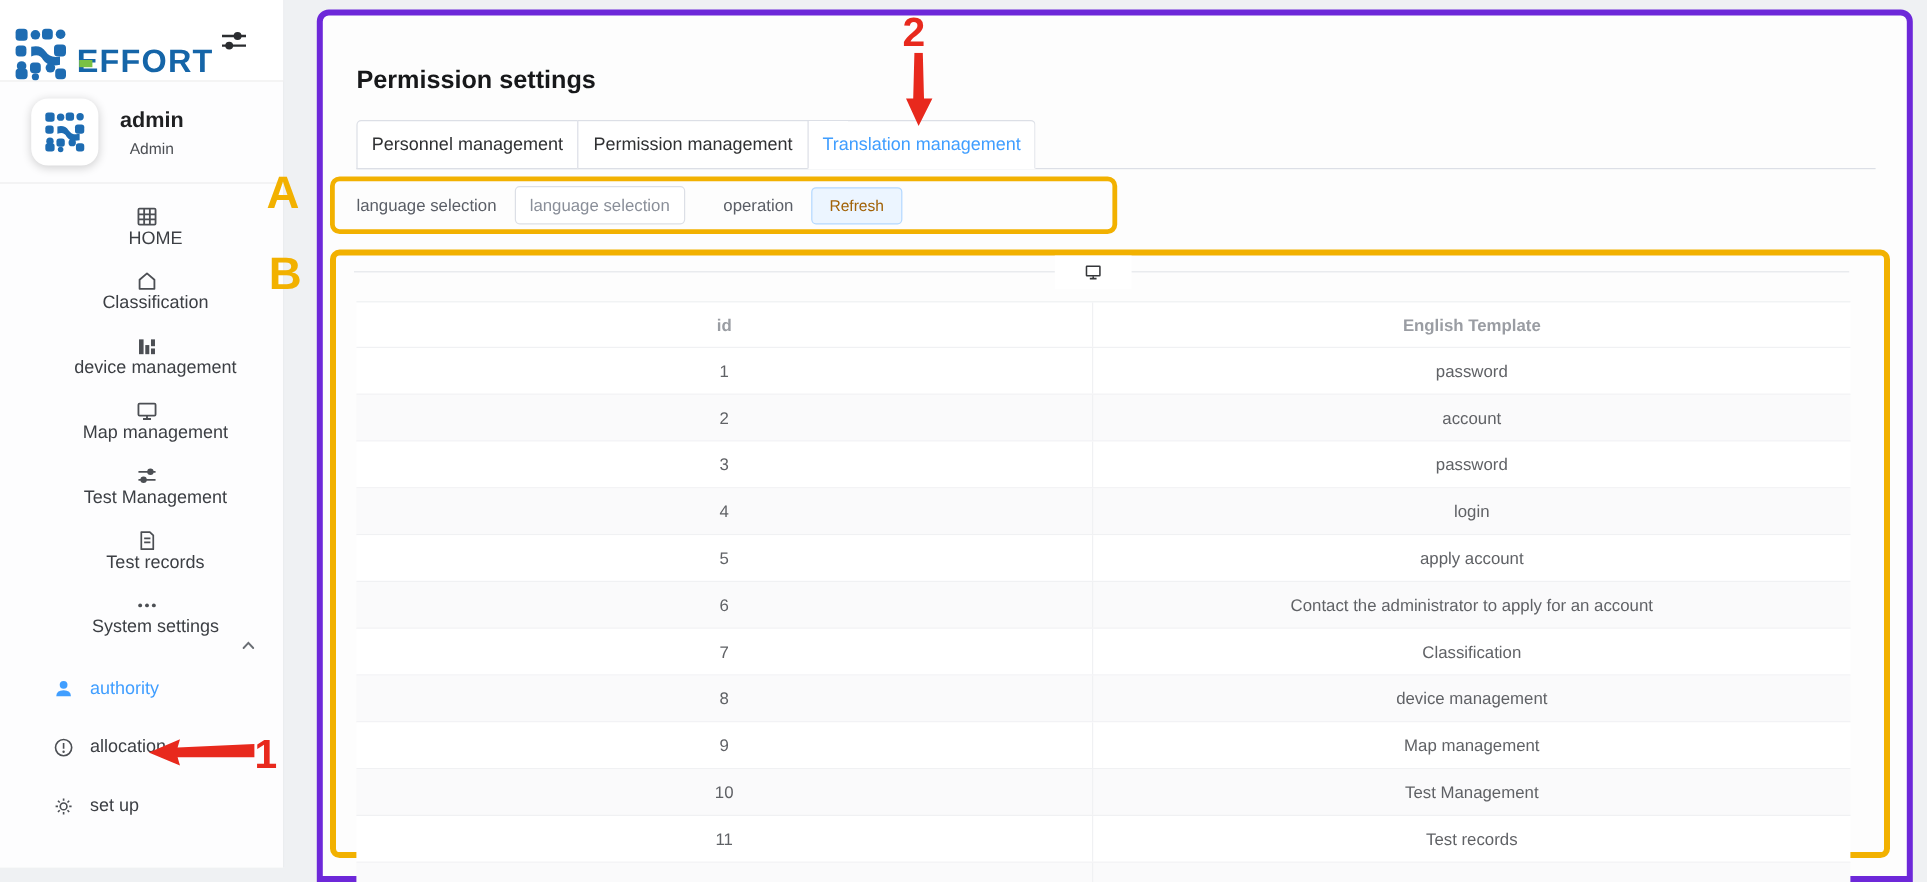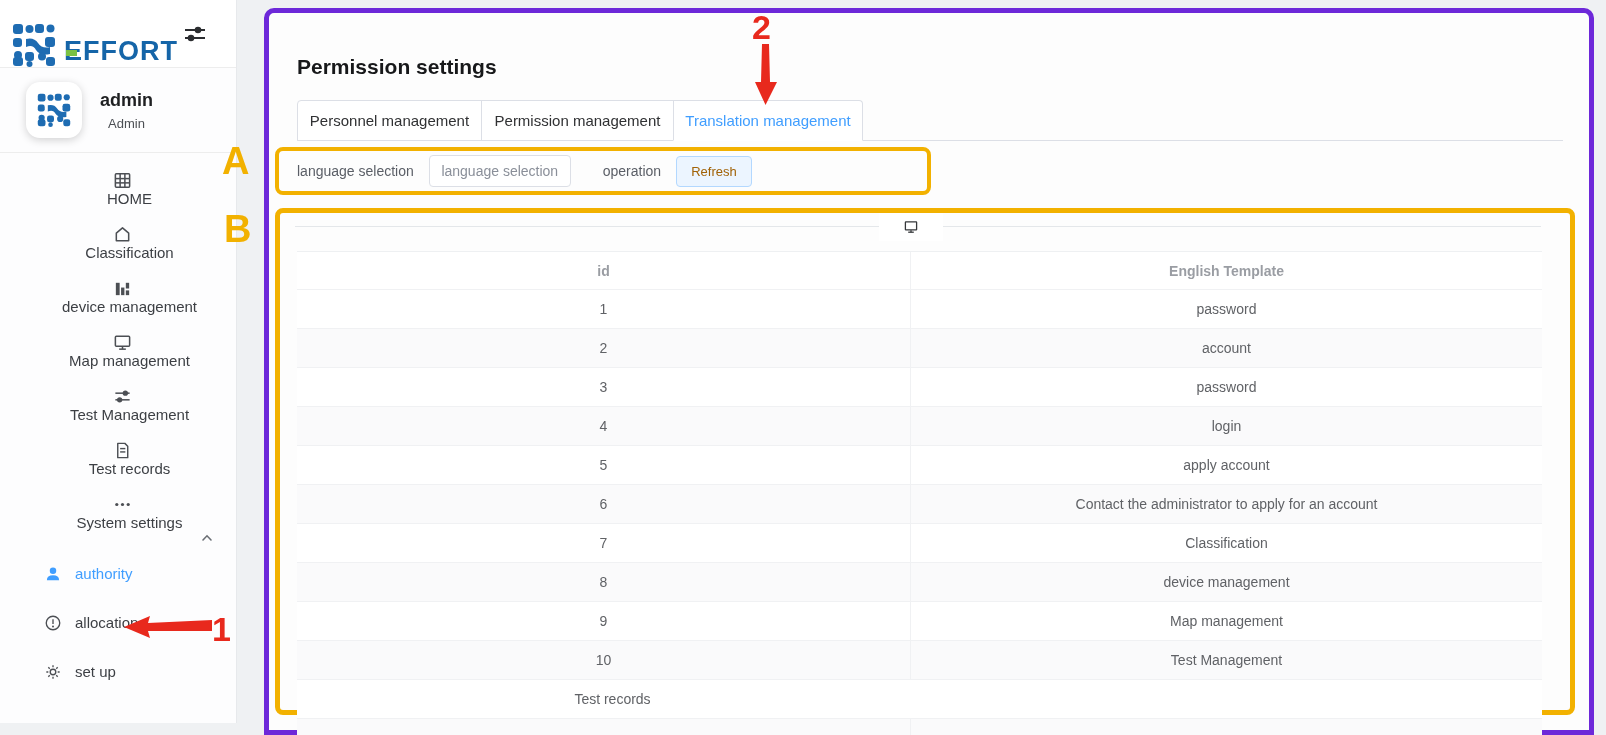--- a/index.html
+++ b/index.html
@@ -326,20 +326,21 @@
       </div>
       <div class="tr">
         <div class="td c0">9</div>
         <div class="td c1">Map management</div>
       </div>
       <div class="tr stripe">
         <div class="td c0">10</div>
         <div class="td c1">Test Management</div>
       </div>
       <div class="tr">
+        <div class="td c0">11</div>
         <div class="td c1">Test records</div>
       </div>
       <div class="tr stripe partial">
         <div class="td c0"></div>
         <div class="td c1"></div>
       </div>
     </div>
   </div>
 
   <div class="ann" style="left:222px; top:140px;">A</div>

